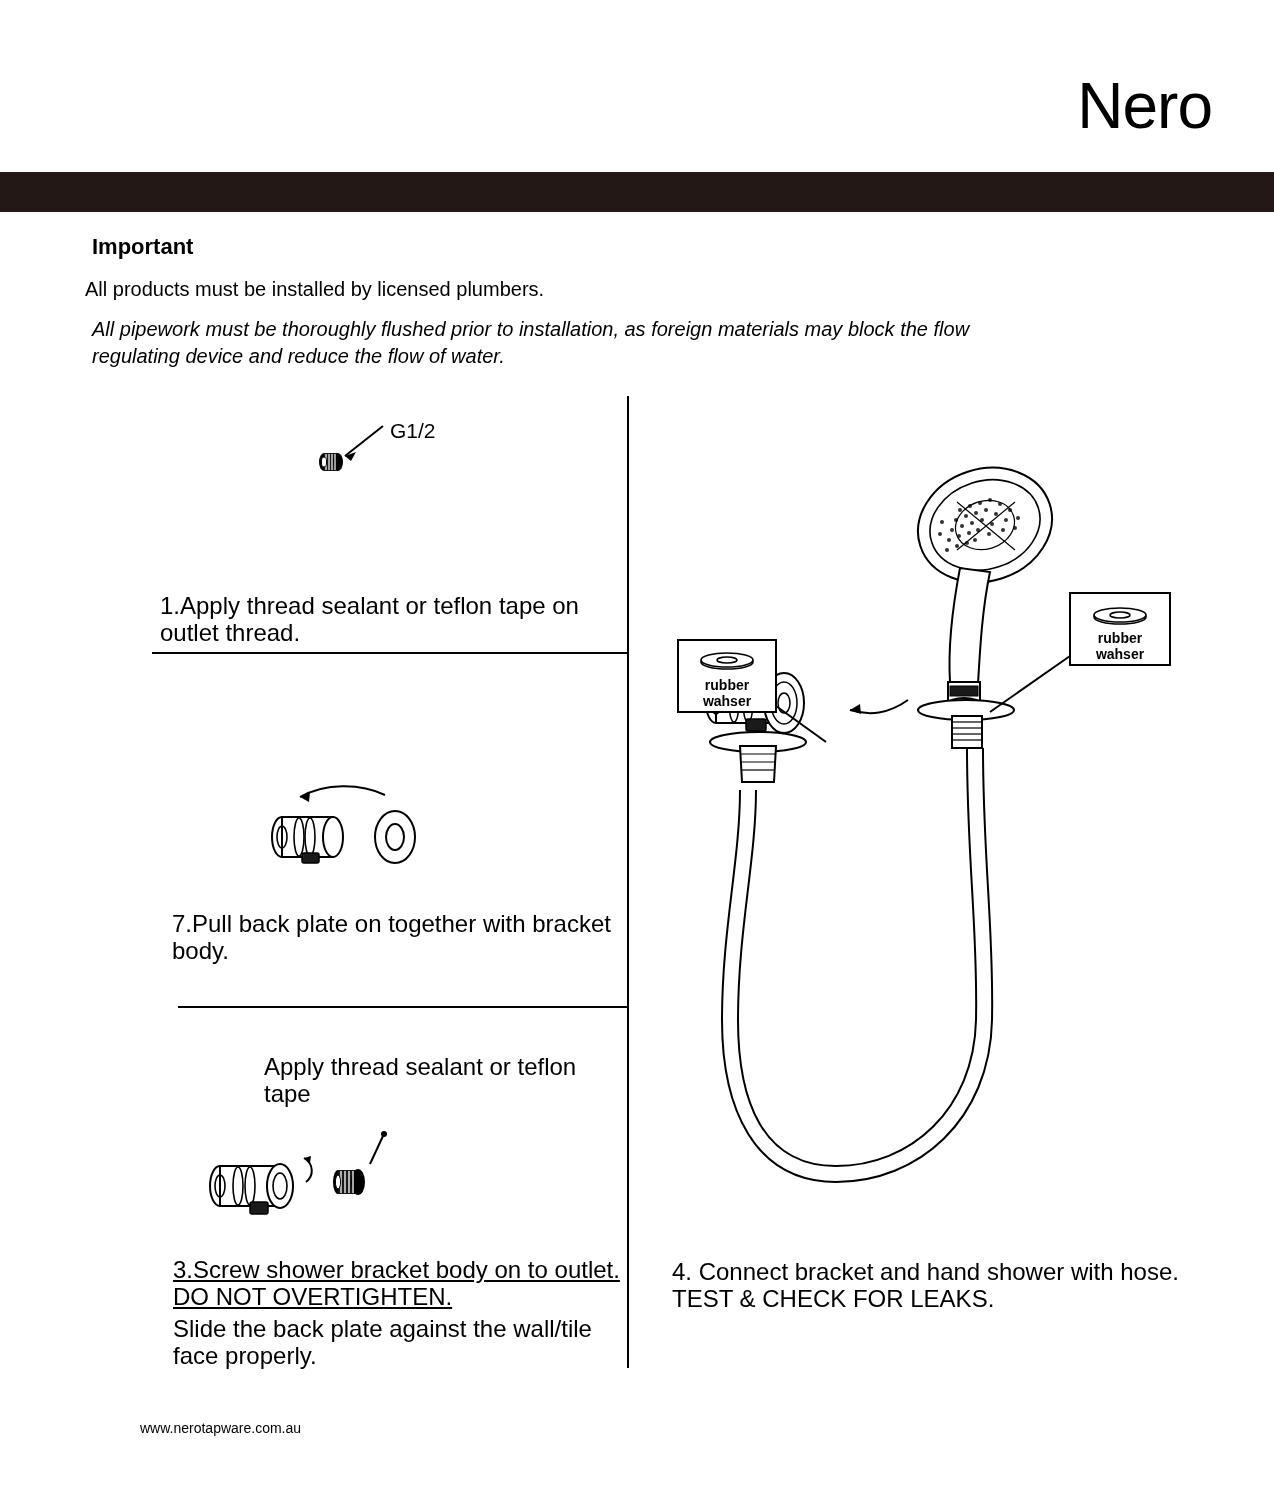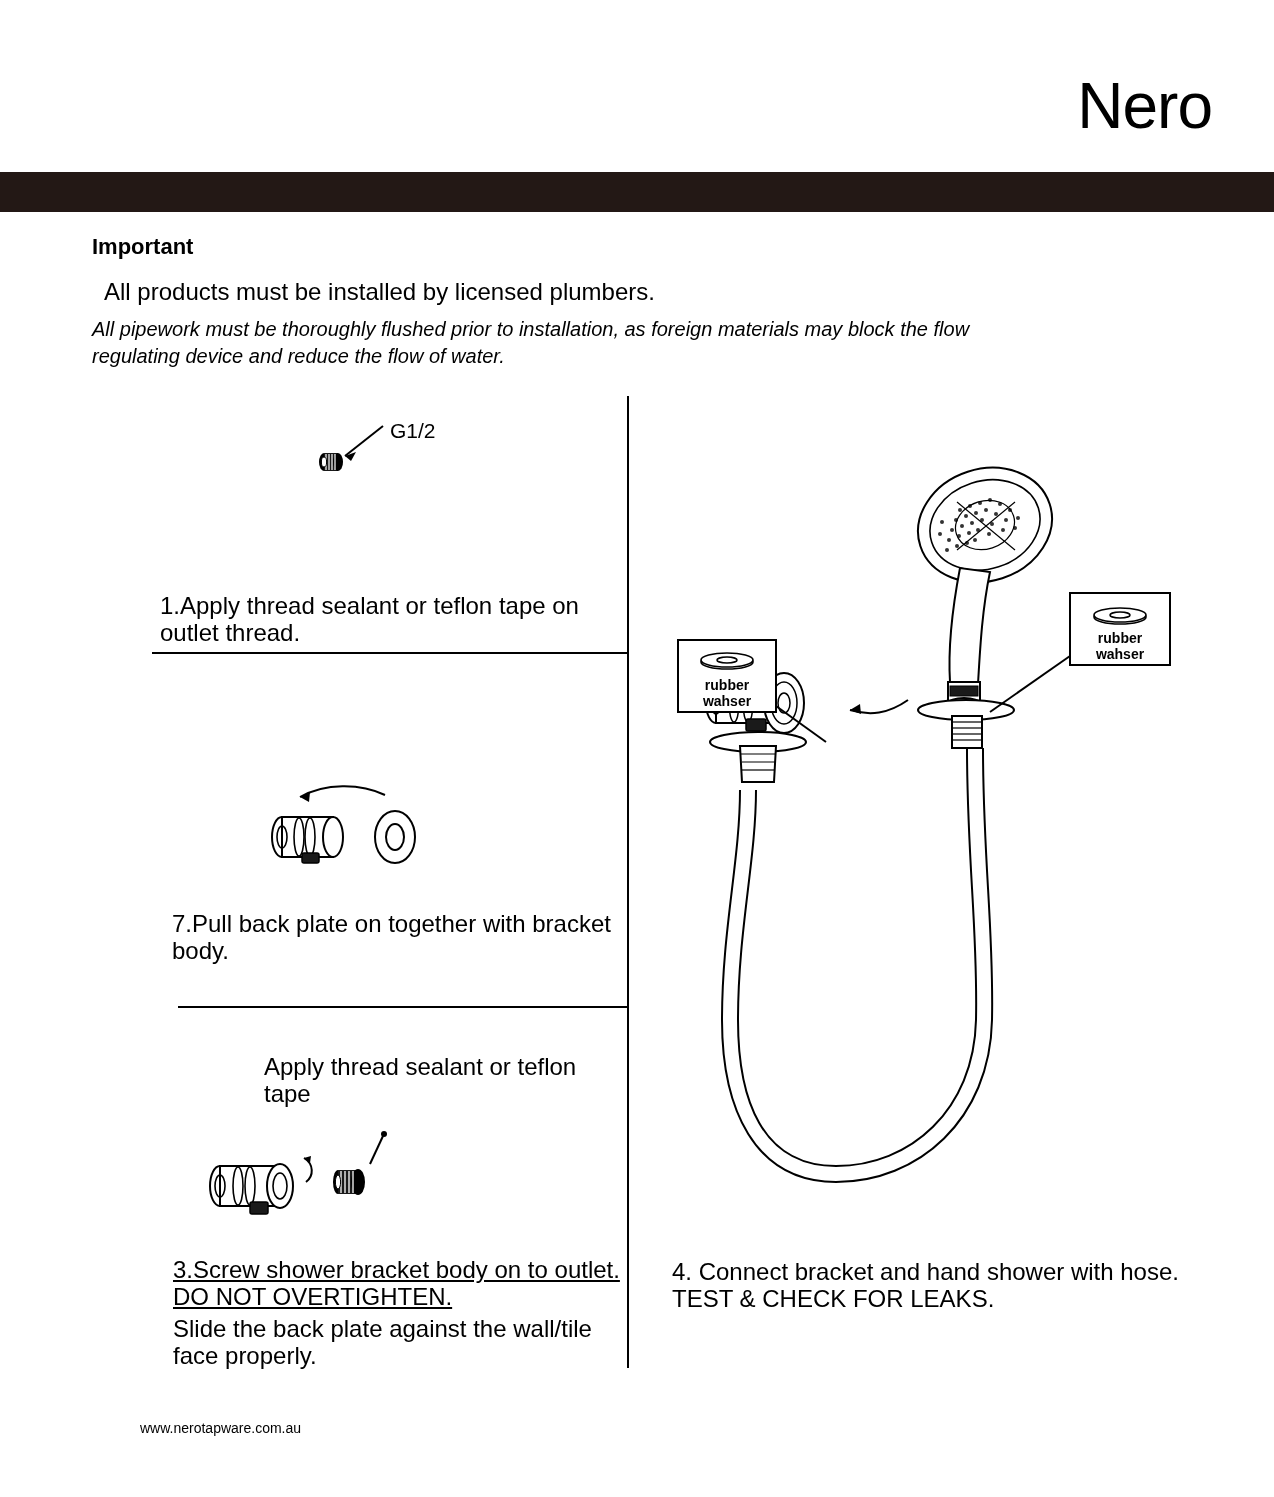--- a/index.html
+++ b/index.html
@@ -38,23 +38,23 @@
   
   .important-title {
     position: absolute;
     left: 92px;
     top: 234px;
     font-size: 22px;
     font-weight: bold;
   }
   .important-line1 {
     position: absolute;
-    left: 104px;
+    left: 85px;
     top: 278px;
-    font-size: 24px;
+    font-size: 20px;
   }
   .important-line2 {
     position: absolute;
     left: 92px;
     top: 316px;
     font-size: 20px;
     line-height: 27px;
     width: 960px;
     font-style: italic;
   }

